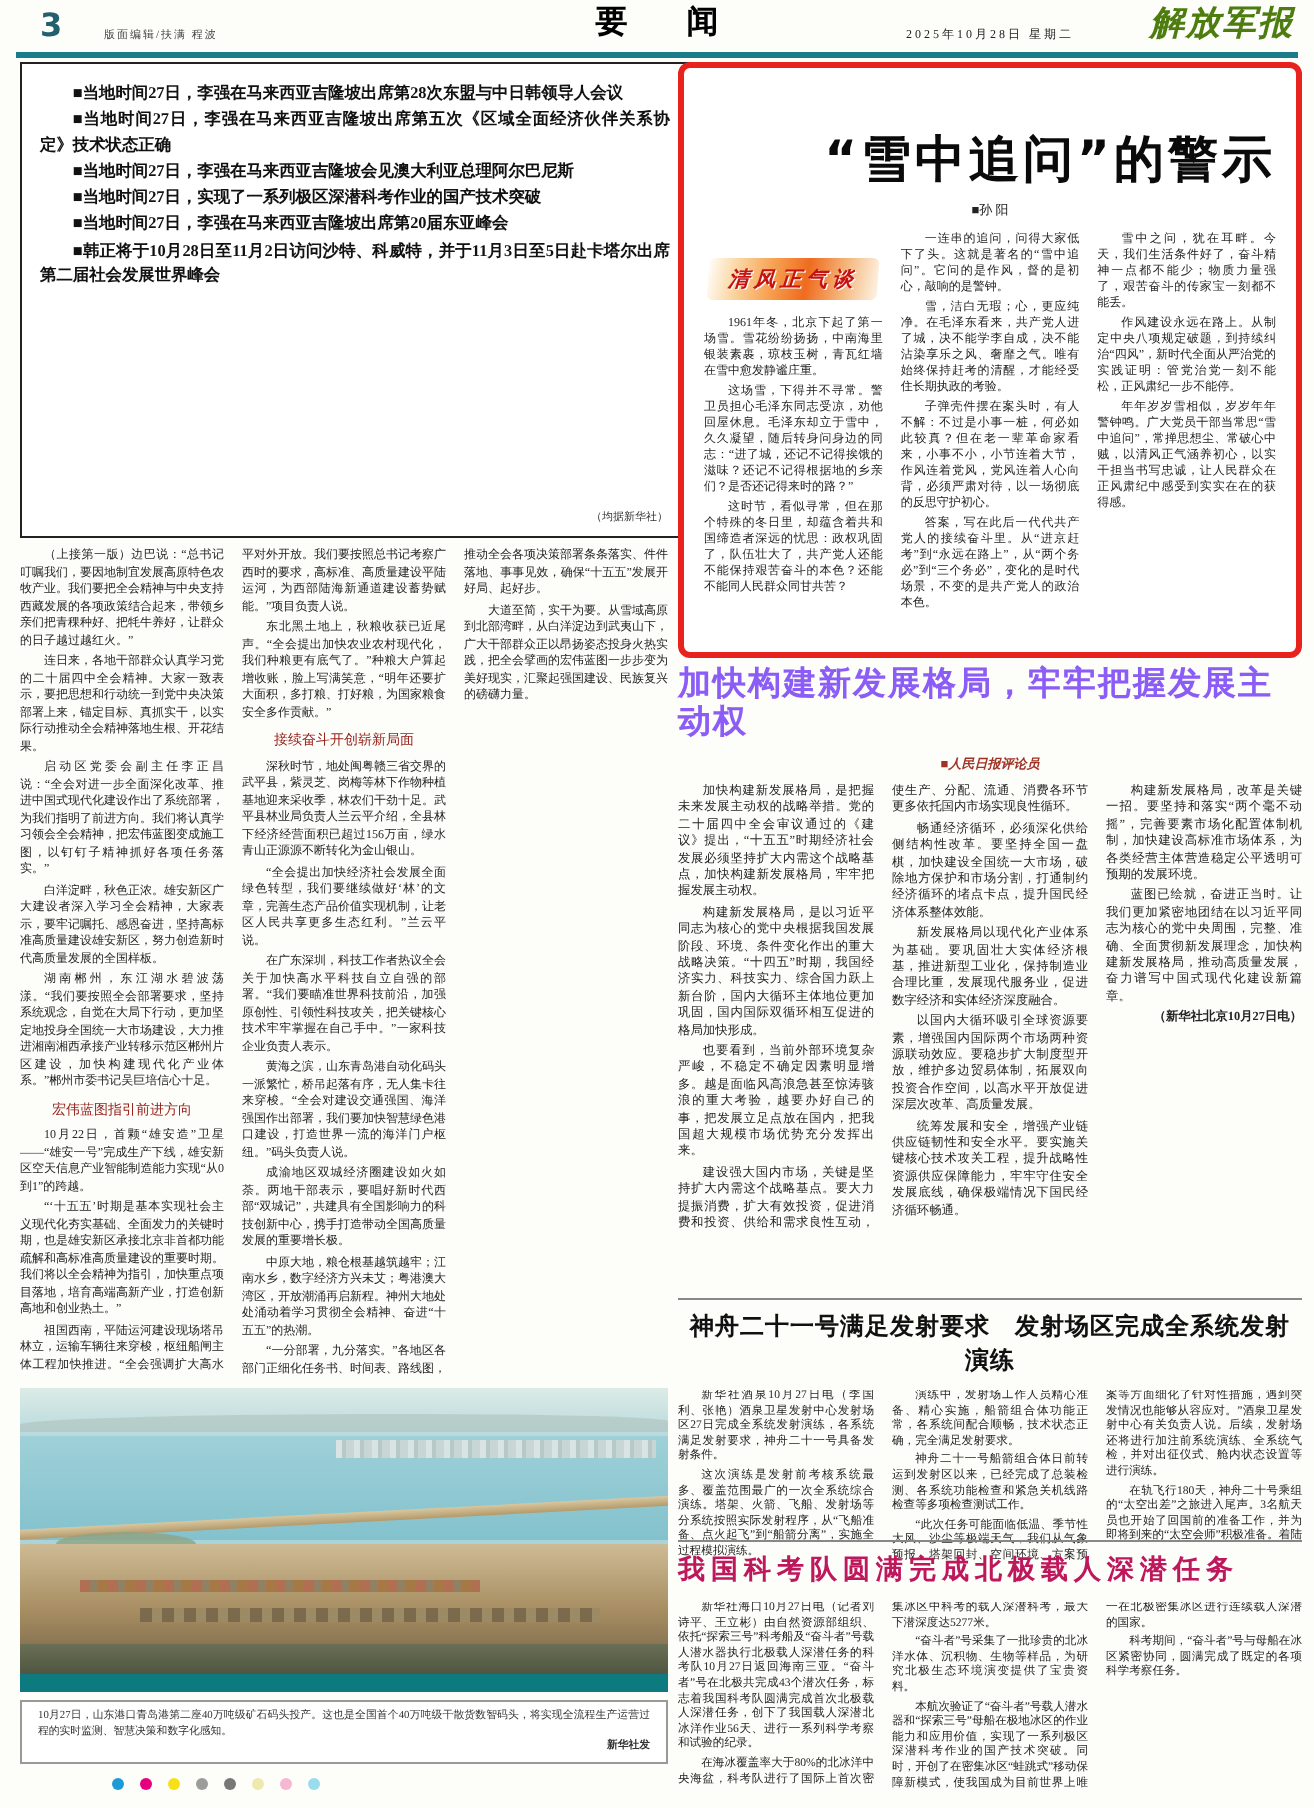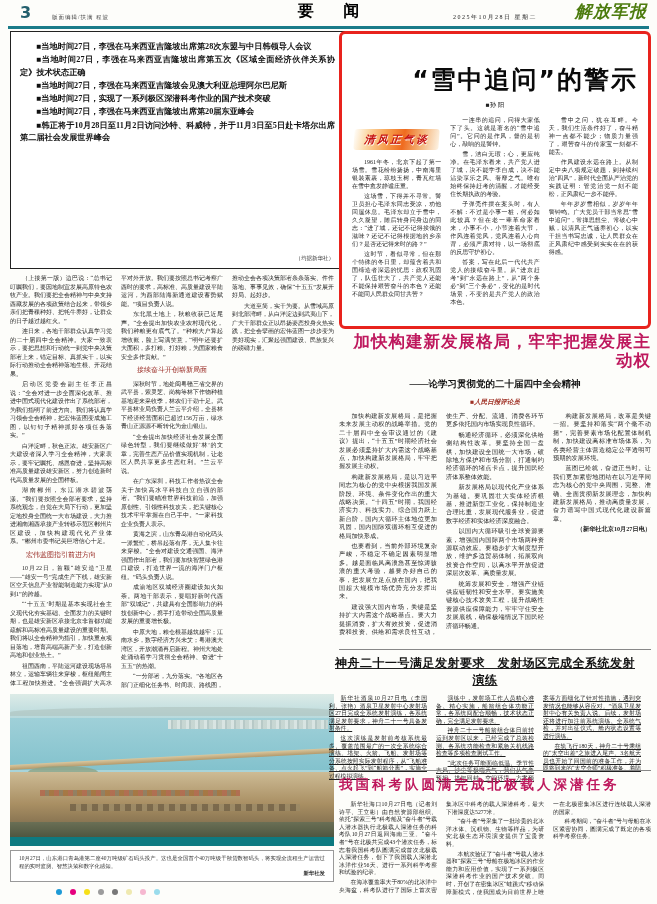--- a/index.html
+++ b/index.html
@@ -61,28 +61,28 @@
   .w-byline{text-align:center;font-size:6.5px;margin:9px 0 6px;color:#222;}
   .wcols{height:190px;column-count:3;column-gap:9px;column-fill:auto;overflow:hidden;
          font-size:6px;line-height:8px;text-align:justify;color:#242424;}
   .banner{height:21px;margin:13px 2px 8px;border-radius:3px;transform:skewX(-4deg);
           display:flex;align-items:center;justify-content:center;
           background:linear-gradient(97deg,#fffdf9 0%,#fbd8a6 16%,#f7a050 38%,#ef6b1f 58%,#f4b377 78%,#fdf3e4 100%);}
   .banner span{font:italic bold 10.5px "DejaVu Sans",sans-serif;color:#c51212;letter-spacing:2.5px;
                text-shadow:0.6px 0.6px 0 #fff;}
   
   .editorial{position:absolute;left:339px;top:333px;width:312px;}
-  .e-title{text-align:right;font:900 16.5px/1.15 "DejaVu Sans",sans-serif;letter-spacing:1px;color:#be185d;}
+  .e-title{text-align:left;font:900 16.5px/1.15 "DejaVu Sans",sans-serif;letter-spacing:1px;color:#8b5cf6;}
   .e-sub{text-align:center;font-weight:bold;font-size:9.5px;margin-top:7px;color:#111;}
   .e-byline{text-align:center;font-style:italic;font-weight:bold;font-size:6.5px;color:#a03226;margin:7px 0 5px;}
   .ecols{height:232px;column-count:3;column-gap:9px;column-fill:auto;overflow:hidden;
          font-size:6.2px;line-height:8.4px;text-align:justify;color:#242424;}
   .rule{position:absolute;left:339px;width:312px;border-top:0.8px solid #888;height:0;}
   
-  .shenzhou{position:absolute;left:329px;top:655px;width:312px;text-decoration:underline;}
+  .shenzhou{position:absolute;left:339px;top:655px;width:312px;}
   .s-title{text-align:center;font:900 12px "DejaVu Sans",sans-serif;letter-spacing:0.5px;color:#111;}
   .scols{margin-top:6px;height:90px;column-count:3;column-gap:9px;column-fill:auto;overflow:hidden;
          font-size:5.8px;line-height:7.6px;text-align:justify;color:#242424;}
   .arctic{position:absolute;left:339px;top:776px;width:312px;}
   .a-title{text-align:left;font:900 13.5px "DejaVu Sans",sans-serif;letter-spacing:3px;color:#be185d;}
   .acols{margin-top:7px;height:106px;column-count:3;column-gap:9px;column-fill:auto;overflow:hidden;
          font-size:5.8px;line-height:7.6px;text-align:justify;color:#242424;}
 </style>
 </head>
 <body>
@@ -180,21 +180,20 @@
         <p class="p">子弹壳件摆在案头时，有人不解：不过是小事一桩，何必如此较真？但在老一辈革命家看来，小事不小，小节连着大节，作风连着党风，党风连着人心向背，必须严肃对待，以一场彻底的反思守护初心。</p>
         <p class="p">答案，写在此后一代代共产党人的接续奋斗里。从“进京赶考”到“永远在路上”，从“两个务必”到“三个务必”，变化的是时代场景，不变的是共产党人的政治本色。</p>
         <p class="p">雪中之问，犹在耳畔。今天，我们生活条件好了，奋斗精神一点都不能少；物质力量强了，艰苦奋斗的传家宝一刻都不能丢。</p>
         <p class="p">作风建设永远在路上。从制定中央八项规定破题，到持续纠治“四风”，新时代全面从严治党的实践证明：管党治党一刻不能松，正风肃纪一步不能停。</p>
         <p class="p">年年岁岁雪相似，岁岁年年警钟鸣。广大党员干部当常思“雪中追问”，常掸思想尘、常破心中贼，以清风正气涵养初心，以实干担当书写忠诚，让人民群众在正风肃纪中感受到实实在在的获得感。</p>
       </div>
   </div>
 
   <div class="editorial">
     <div class="e-title">加快构建新发展格局，牢牢把握发展主动权</div>
-    <div class="e-sub">——论学习贯彻党的二十届四中全会精神</div>
     <div class="e-byline">■人民日报评论员</div>
     <div class="ecols">
 
     <p class="p">加快构建新发展格局，是把握未来发展主动权的战略举措。党的二十届四中全会审议通过的《建议》提出，“十五五”时期经济社会发展必须坚持扩大内需这个战略基点，加快构建新发展格局，牢牢把握发展主动权。</p>
         <p class="p">构建新发展格局，是以习近平同志为核心的党中央根据我国发展阶段、环境、条件变化作出的重大战略决策。“十四五”时期，我国经济实力、科技实力、综合国力跃上新台阶，国内大循环主体地位更加巩固，国内国际双循环相互促进的格局加快形成。</p>
         <p class="p">也要看到，当前外部环境复杂严峻，不稳定不确定因素明显增多。越是面临风高浪急甚至惊涛骇浪的重大考验，越要办好自己的事，把发展立足点放在国内，把我国超大规模市场优势充分发挥出来。</p>
         <p class="p">建设强大国内市场，关键是坚持扩大内需这个战略基点。要大力提振消费，扩大有效投资，促进消费和投资、供给和需求良性互动，使生产、分配、流通、消费各环节更多依托国内市场实现良性循环。</p>
         <p class="p">畅通经济循环，必须深化供给侧结构性改革。要坚持全国一盘棋，加快建设全国统一大市场，破除地方保护和市场分割，打通制约经济循环的堵点卡点，提升国民经济体系整体效能。</p>
         <p class="p">新发展格局以现代化产业体系为基础。要巩固壮大实体经济根基，推进新型工业化，保持制造业合理比重，发展现代服务业，促进数字经济和实体经济深度融合。</p>
         <p class="p">以国内大循环吸引全球资源要素，增强国内国际两个市场两种资源联动效应。要稳步扩大制度型开放，维护多边贸易体制，拓展双向投资合作空间，以高水平开放促进深层次改革、高质量发展。</p>

